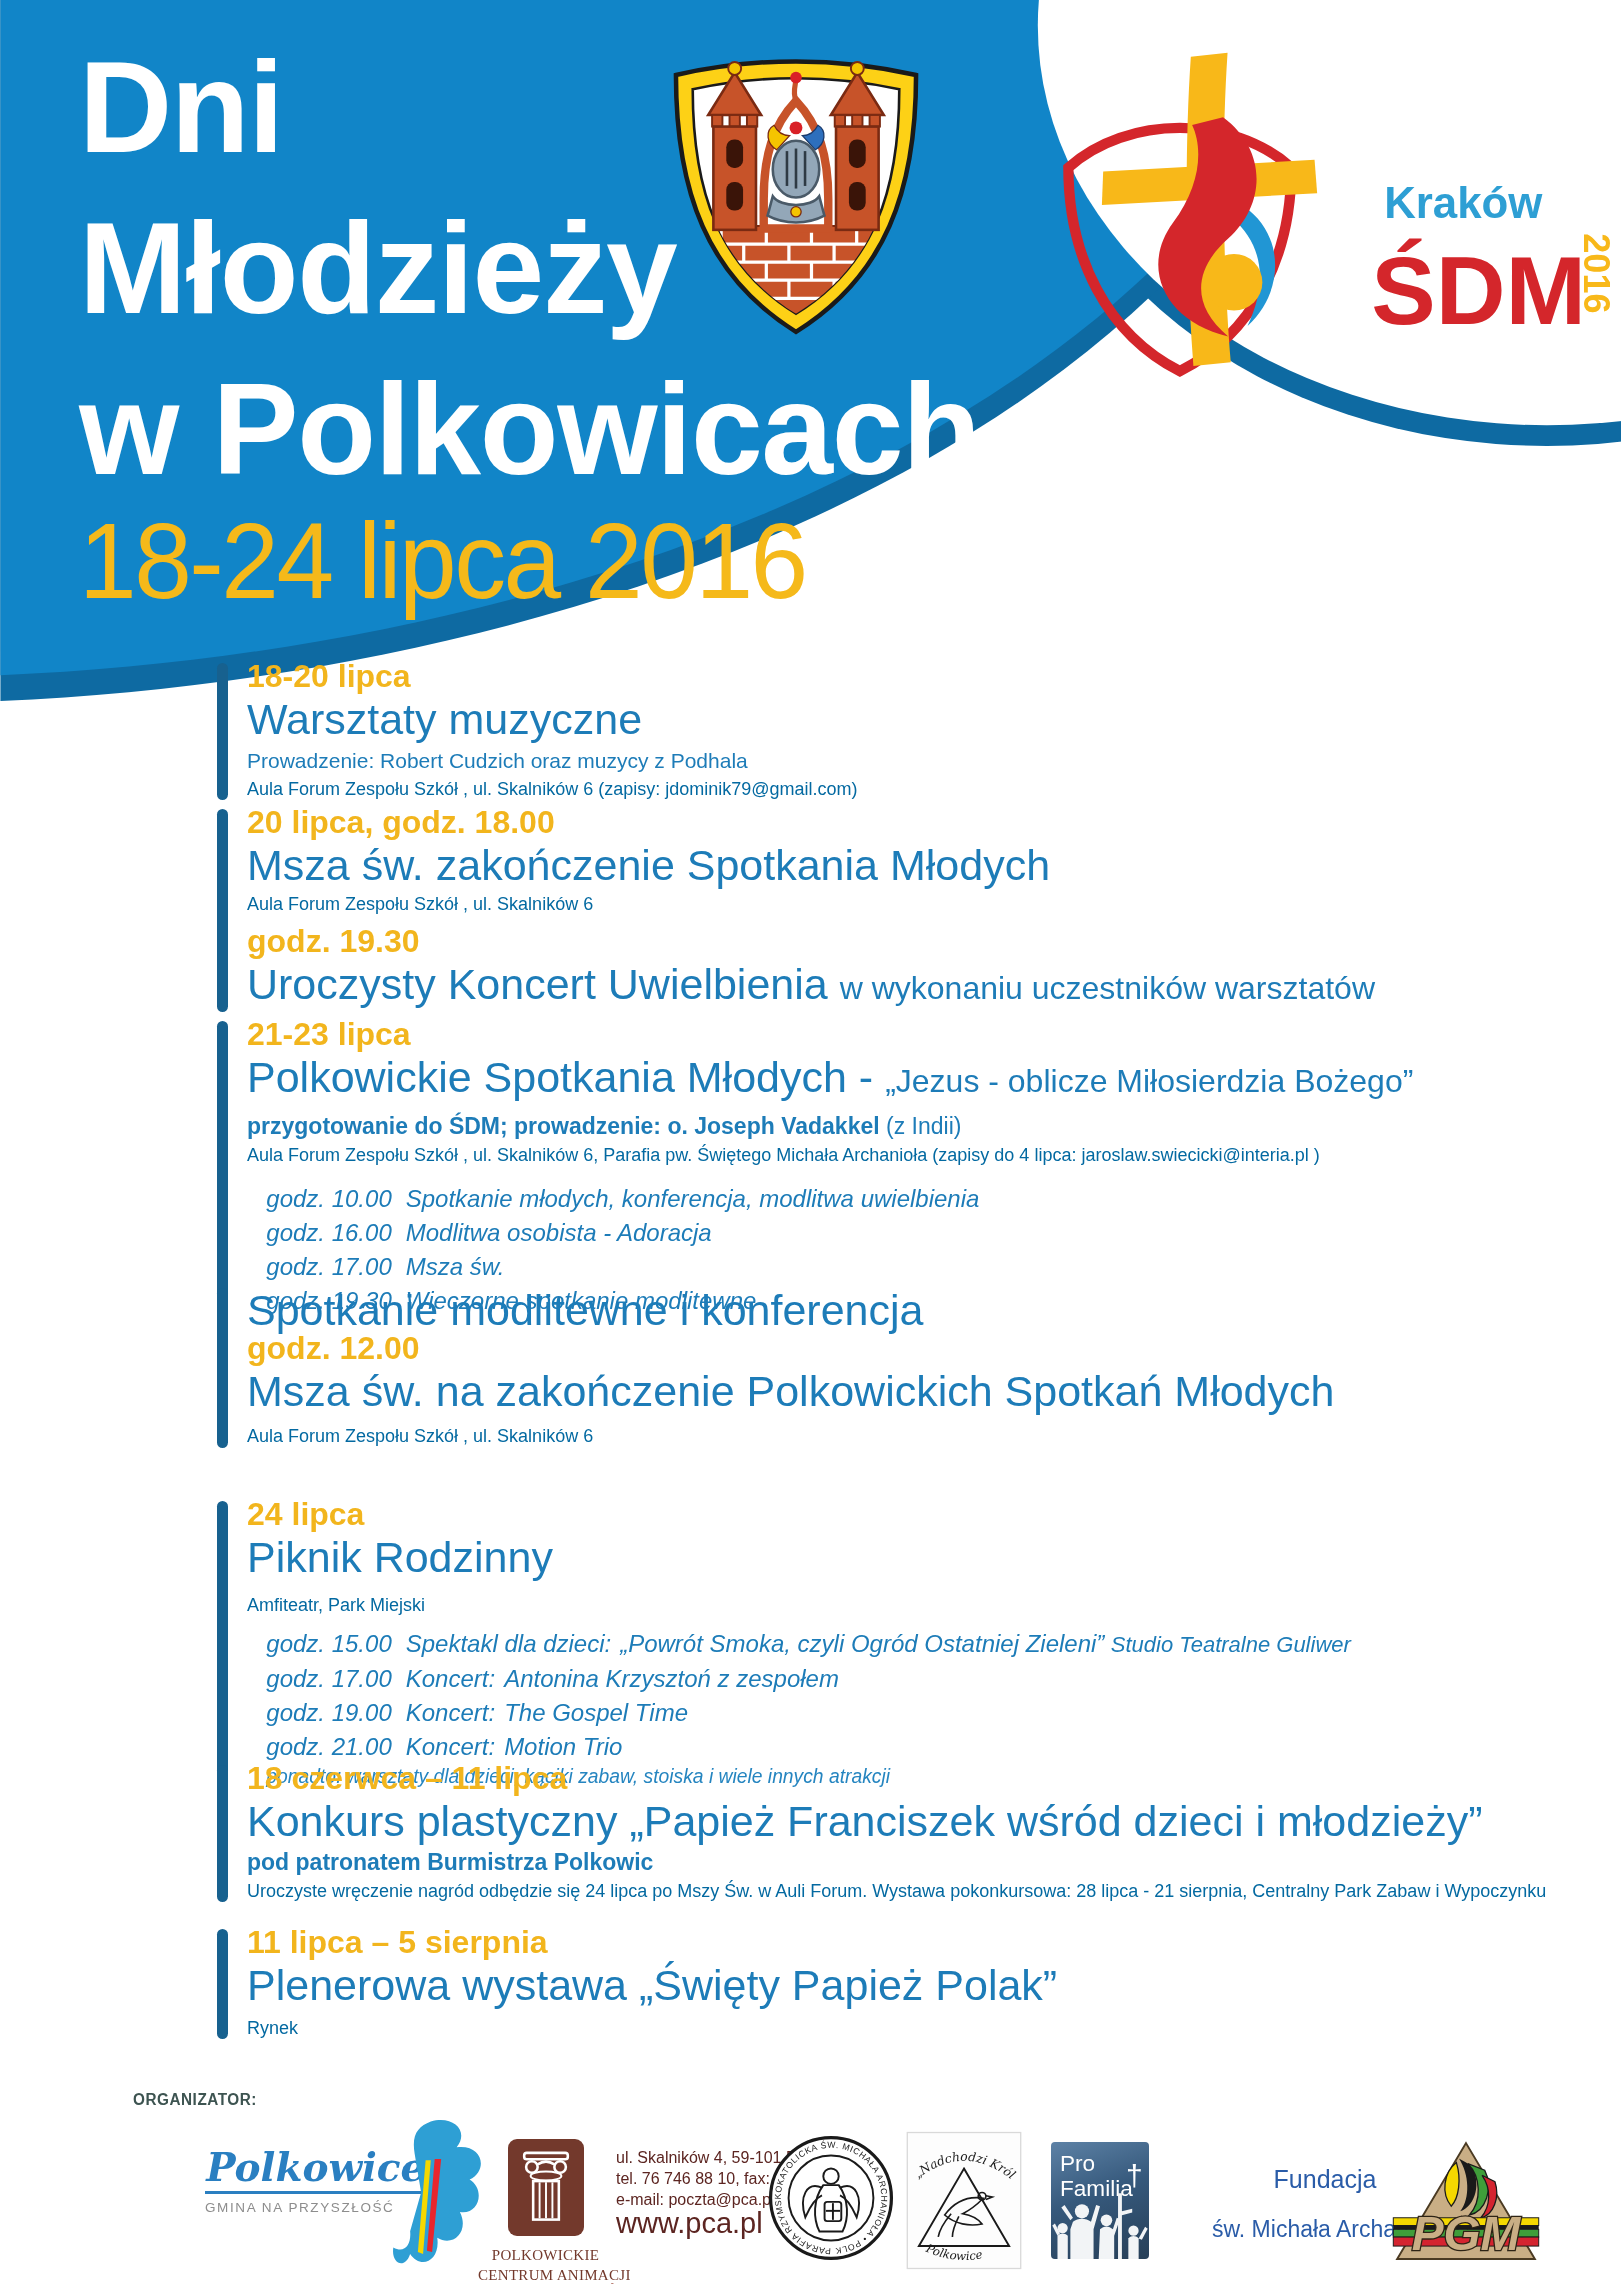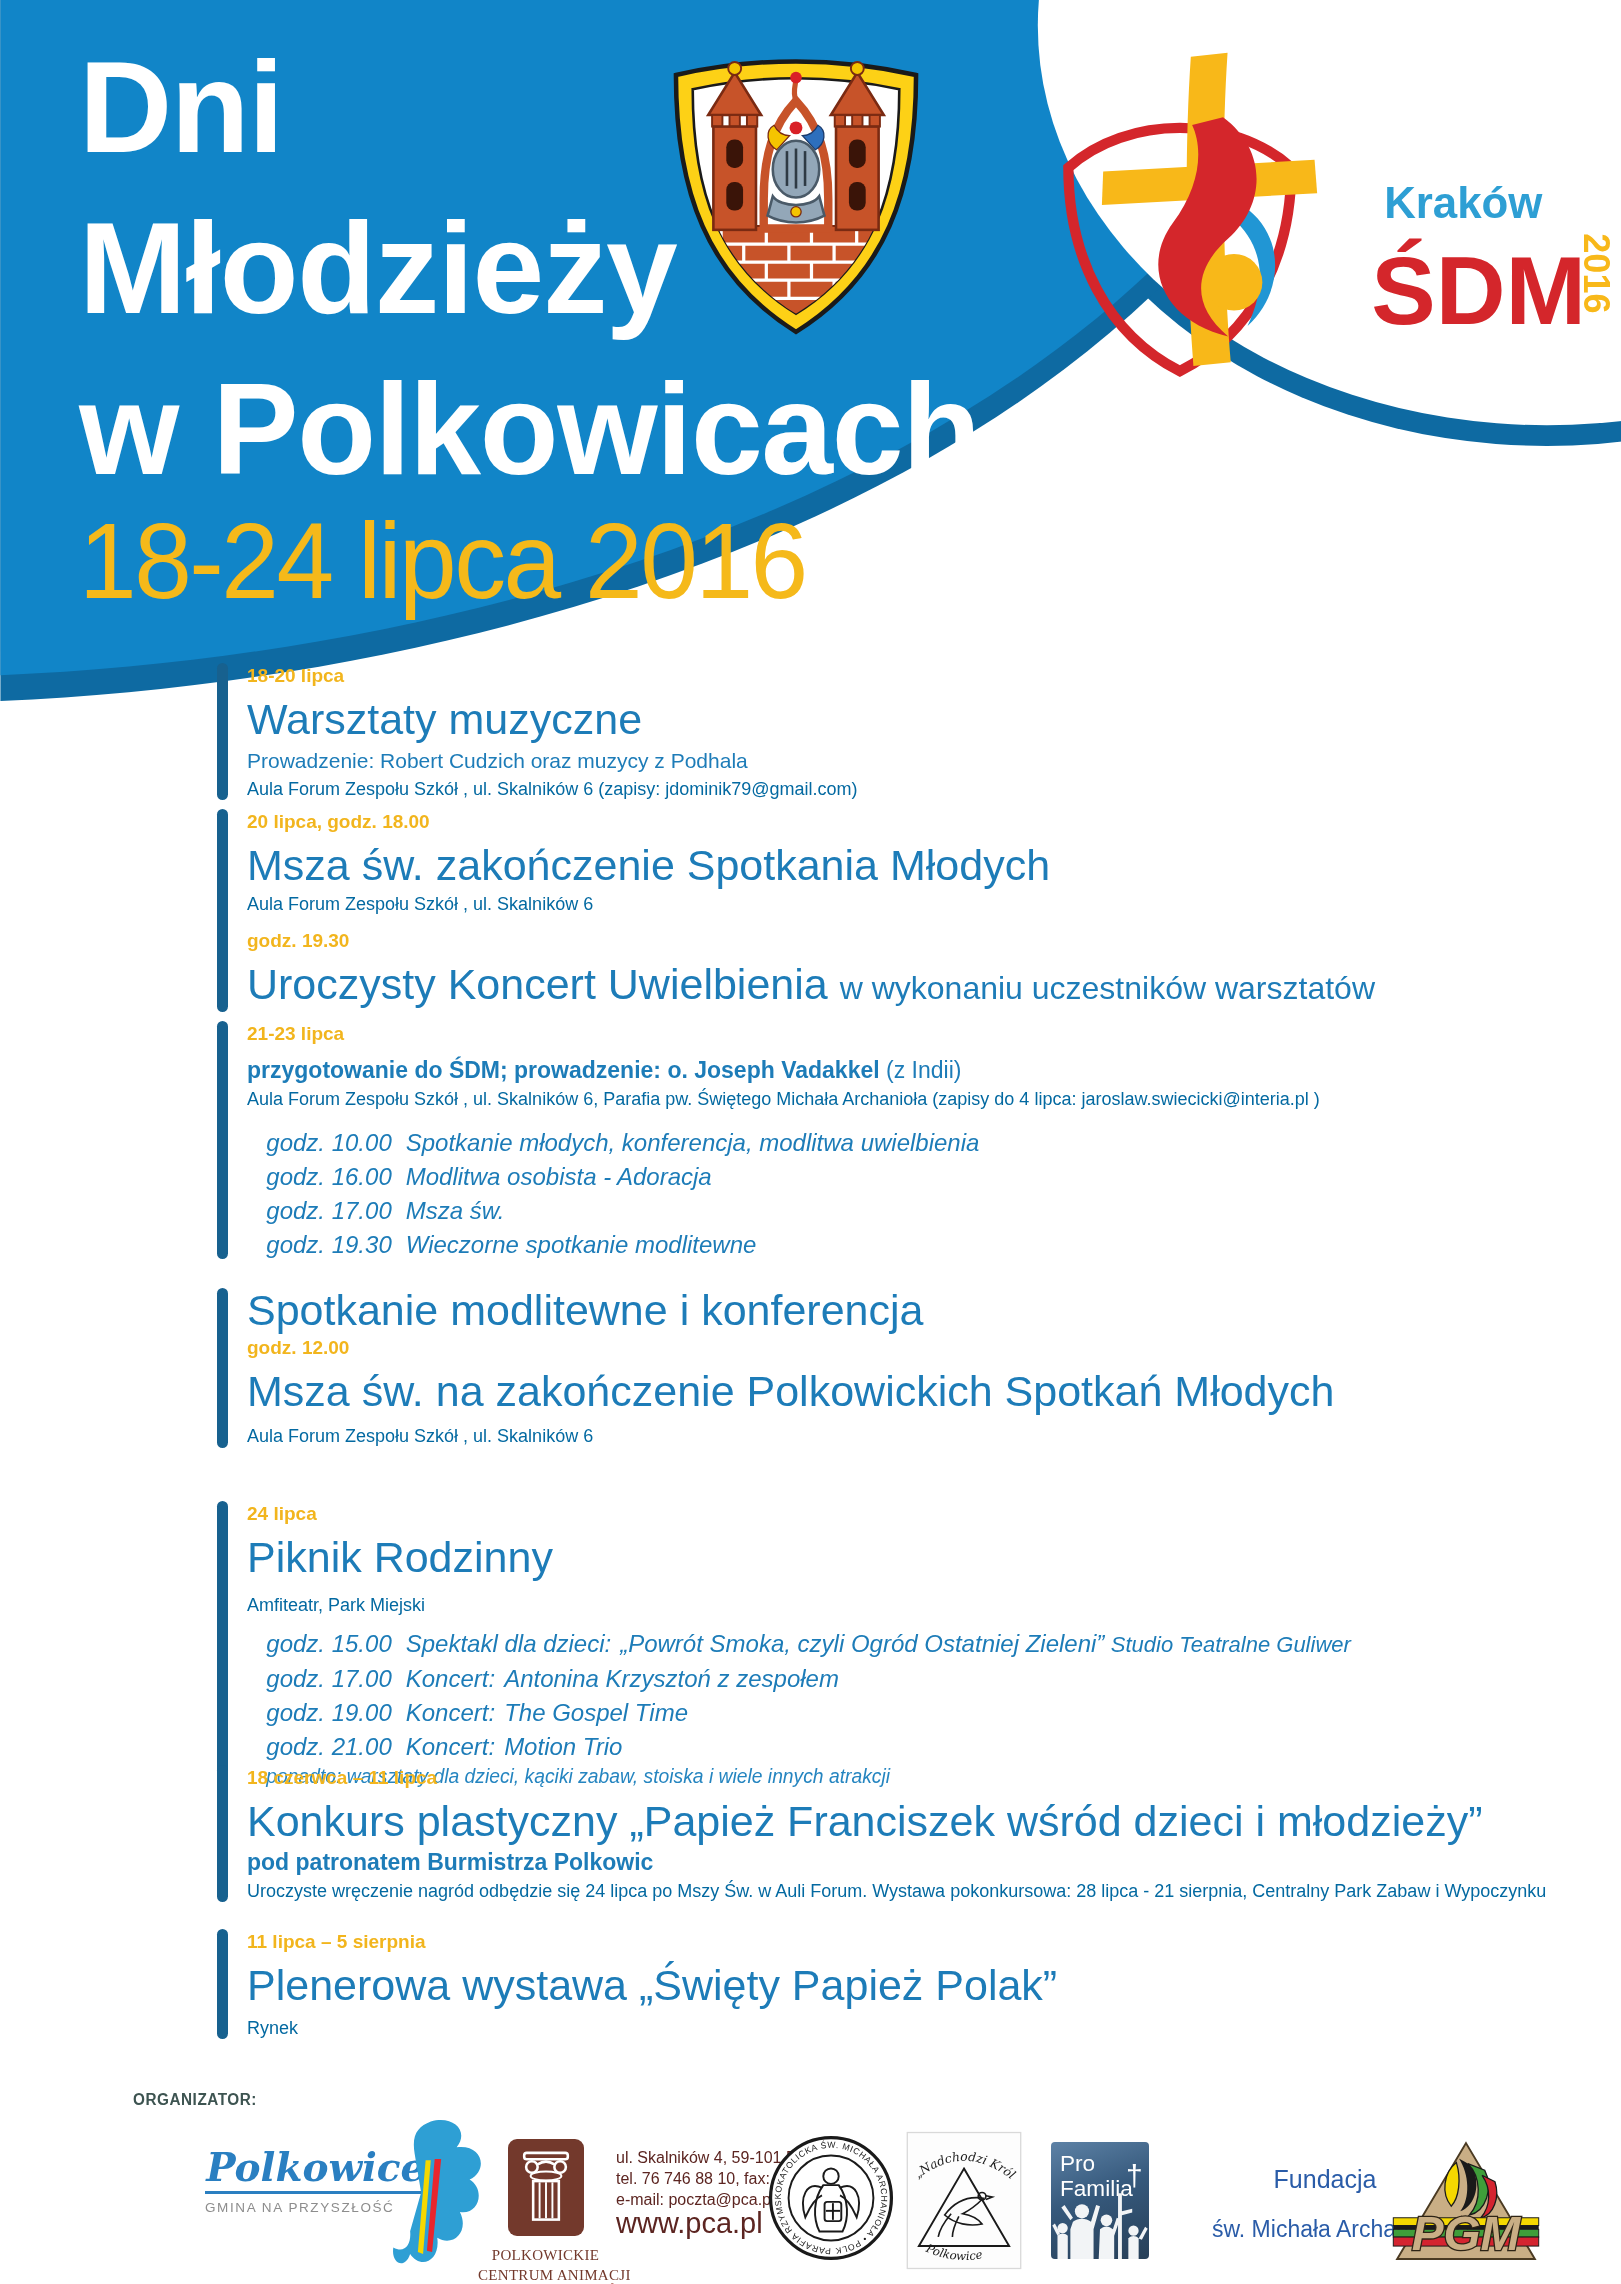--- a/index.html
+++ b/index.html
@@ -12,21 +12,21 @@
   .header-titles{position:absolute;left:79px;top:27px;color:#ffffff;font-weight:bold;
     font-size:129px;line-height:161px;letter-spacing:-1.3px;}
   .header-titles .line{display:block;white-space:nowrap;}
   .date-range{position:absolute;left:79px;top:498px;color:#f5b91a;font-size:108px;
     font-weight:400;letter-spacing:-2.6px;white-space:nowrap;transform:scaleX(.96);transform-origin:left;}
   .crest{position:absolute;left:663px;top:53px;}
   .sdm{position:absolute;left:1031px;top:45px;}
   
   .section{position:absolute;left:217px;padding-left:30px;}
   .bar{position:absolute;left:0;top:3.9px;bottom:2.6px;width:11px;border-radius:5.8px;background:#17618f;}
-  .s-date{color:#f2b51d;font-weight:bold;font-size:19px;line-height:34px;white-space:nowrap;}
+  .s-date{color:#f2b51d;font-weight:bold;font-size:32px;line-height:34px;white-space:nowrap;}
   .s-title{color:#1d7cb8;font-size:43px;line-height:52px;white-space:nowrap;}
   .s-title .suffix{font-size:32px;}
   .s-lead{color:#1d7cb8;font-size:23px;line-height:31px;font-weight:bold;white-space:nowrap;}
   .s-lead .normal{font-weight:400;}
   .s-venue{color:#0369a1;font-size:18px;line-height:27px;white-space:nowrap;}
   .sched{margin-top:13px;margin-left:19.3px;}
   .sched-row{font-style:italic;color:#1d7cb8;font-size:24px;line-height:34px;white-space:nowrap;}
   .sched-row .time{margin-right:14px;}
   .sched-row .prefix{margin-right:9px;}
   .sched-row .label{font-weight:normal;}
@@ -179,20 +179,24 @@
   <div class="s-date mt10">godz. 19.30</div>
   <div class="s-title">
     <span>Uroczysty Koncert Uwielbienia</span>
     <span class="suffix">w wykonaniu uczestników warsztatów</span>
   </div>
 </div>
 
 <div class="section" style="top:1017px;">
   <div class="bar"></div>
   <div class="s-date">21-23 lipca</div>
+  <div class="s-title">
+    <span>Polkowickie Spotkania Młodych -</span>
+    <span class="suffix">„Jezus - oblicze Miłosierdzia Bożego”</span>
+  </div>
   <div class="s-lead mt6">
     <span>przygotowanie do ŚDM; prowadzenie:  o. Joseph Vadakkel</span>
     <span class="normal">(z Indii)</span>
   </div>
   <div class="s-venue">Aula Forum Zespołu Szkół , ul. Skalników 6, Parafia pw. Świętego Michała Archanioła (zapisy do 4 lipca: jaroslaw.swiecicki@interia.pl )</div>
   <div class="sched">
     <div class="sched-row">
       <span class="time">godz. 10.00</span><span class="label">Spotkanie młodych, konferencja, modlitwa uwielbienia</span>
     </div>
     <div class="sched-row">

